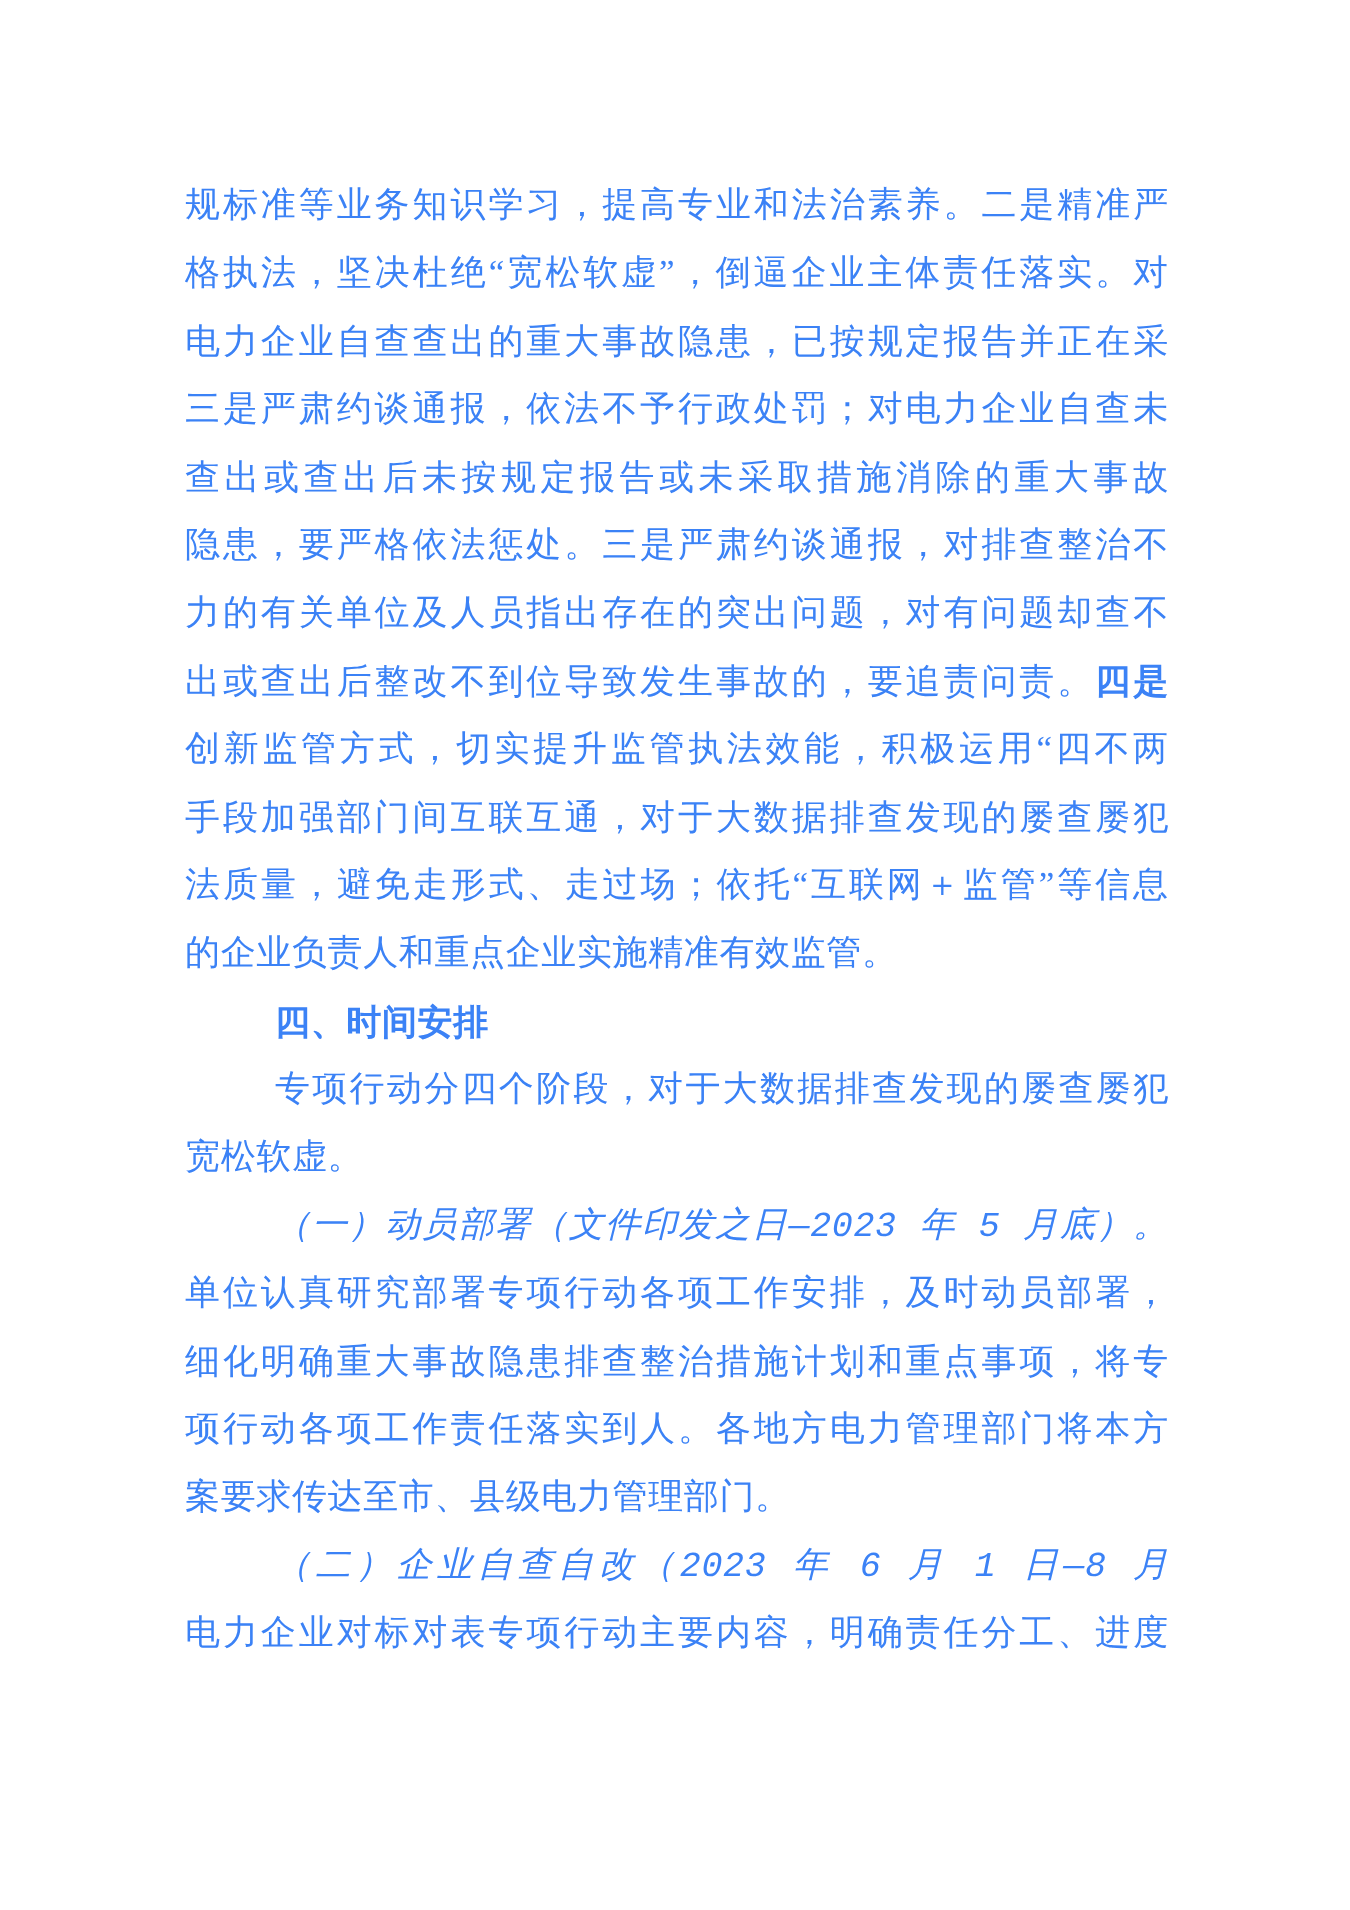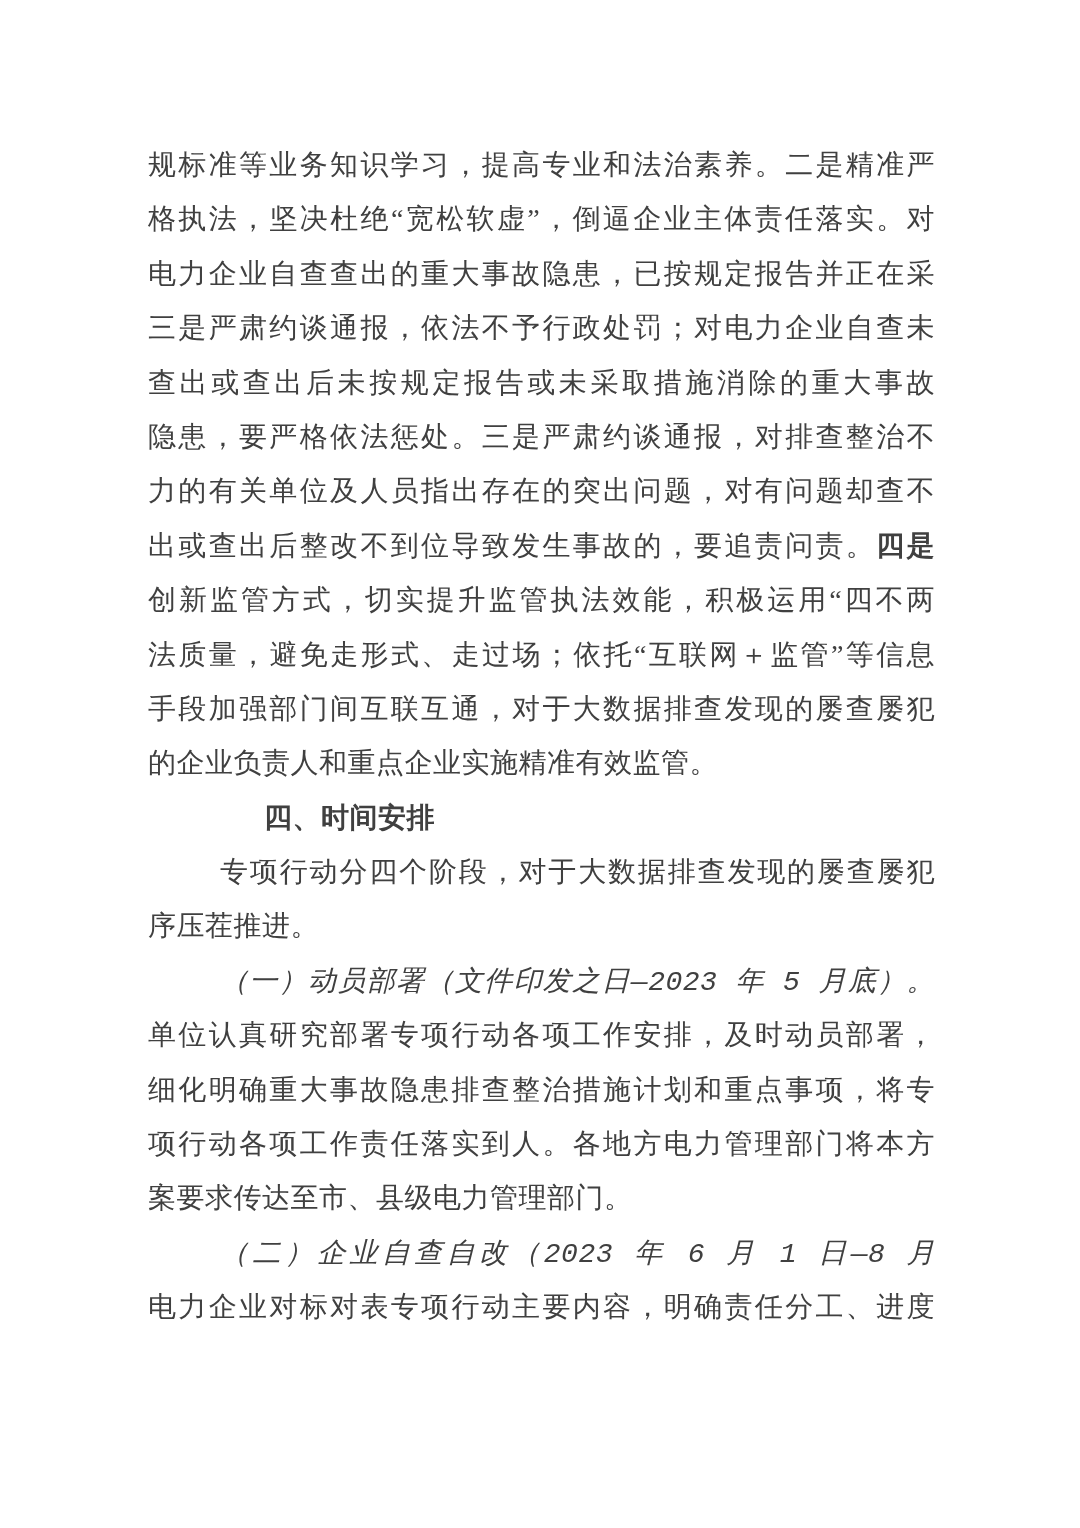--- a/index.html
+++ b/index.html
@@ -42,53 +42,52 @@
   .seg-body {
     font-family: "Liberation Serif", serif;
     font-weight: normal;
     font-style: normal;
   }
   
   .seg-hei {
     font-family: "Liberation Sans", sans-serif;
     font-weight: bold;
     font-style: normal;
-    margin-left: 44px;
   }
   
   .seg-kaiti {
     font-family: Liberation Mono, monospace;
     font-style: italic;
     font-weight: 500;
   }
   .seg-bold {
     font-family: "Liberation Serif", serif;
     font-weight: bold;
   }
 </style>
 </head>
 <body>
 
-<div class="page" style="background: rgb(255, 255, 255); color: #404040;">
+<div class="page" style="background: rgb(255, 255, 255); color: #3b82f6;">
   <div class="text-block" id="lines-container">
       <div class="line"><span class="seg-body">规标准等业务知识学习，提高专业和法治素养。二是精准严</span></div>
       <div class="line"><span class="seg-body">格执法，坚决杜绝“宽松软虚”，倒逼企业主体责任落实。对</span></div>
       <div class="line"><span class="seg-body">电力企业自查查出的重大事故隐患，已按规定报告并正在采</span></div>
       <div class="line"><span class="seg-body">三是严肃约谈通报，依法不予行政处罚；对电力企业自查未</span></div>
       <div class="line"><span class="seg-body">查出或查出后未按规定报告或未采取措施消除的重大事故</span></div>
       <div class="line"><span class="seg-body">隐患，要严格依法惩处。三是严肃约谈通报，对排查整治不</span></div>
       <div class="line"><span class="seg-body">力的有关单位及人员指出存在的突出问题，对有问题却查不</span></div>
       <div class="line"><span class="seg-body">出或查出后整改不到位导致发生事故的，要追责问责。</span><span class="seg-bold">四是</span></div>
       <div class="line"><span class="seg-body">创新监管方式，切实提升监管执法效能，积极运用“四不两</span></div>
+      <div class="line"><span class="seg-body">手段加强部门间互联互通，对于大数据排查发现的屡查屡犯</span></div>
       <div class="line"><span class="seg-body">法质量，避免走形式、走过场；依托“互联网＋监管”等信息</span></div>
-      <div class="line"><span class="seg-body">手段加强部门间互联互通，对于大数据排查发现的屡查屡犯</span></div>
       <div class="line left"><span class="seg-body">的企业负责人和重点企业实施精准有效监管。</span></div>
       <div class="line indent left"><span class="seg-hei">四、时间安排</span></div>
       <div class="line indent"><span class="seg-body">专项行动分四个阶段，对于大数据排查发现的屡查屡犯</span></div>
-      <div class="line left"><span class="seg-body">序压茬推进。</span></div>
+      <div class="line left"><span class="seg-body">宽松软虚。</span></div>
       <div class="line indent"><span class="seg-kaiti">（一）动员部署（文件印发之日—2023 年 5 月底）。</span><span class="seg-body">各</span></div>
       <div class="line"><span class="seg-body">单位认真研究部署专项行动各项工作安排，及时动员部署，</span></div>
       <div class="line"><span class="seg-body">细化明确重大事故隐患排查整治措施计划和重点事项，将专</span></div>
       <div class="line"><span class="seg-body">项行动各项工作责任落实到人。各地方电力管理部门将本方</span></div>
       <div class="line left"><span class="seg-body">案要求传达至市、县级电力管理部门。</span></div>
       <div class="line indent"><span class="seg-kaiti">（二）企业自查自改（2023 年 6 月 1 日—8 月底）。</span><span class="seg-body">各</span></div>
       <div class="line"><span class="seg-body">电力企业对标对表专项行动主要内容，明确责任分工、进度</span></div>
     </div>
 </div>
 

